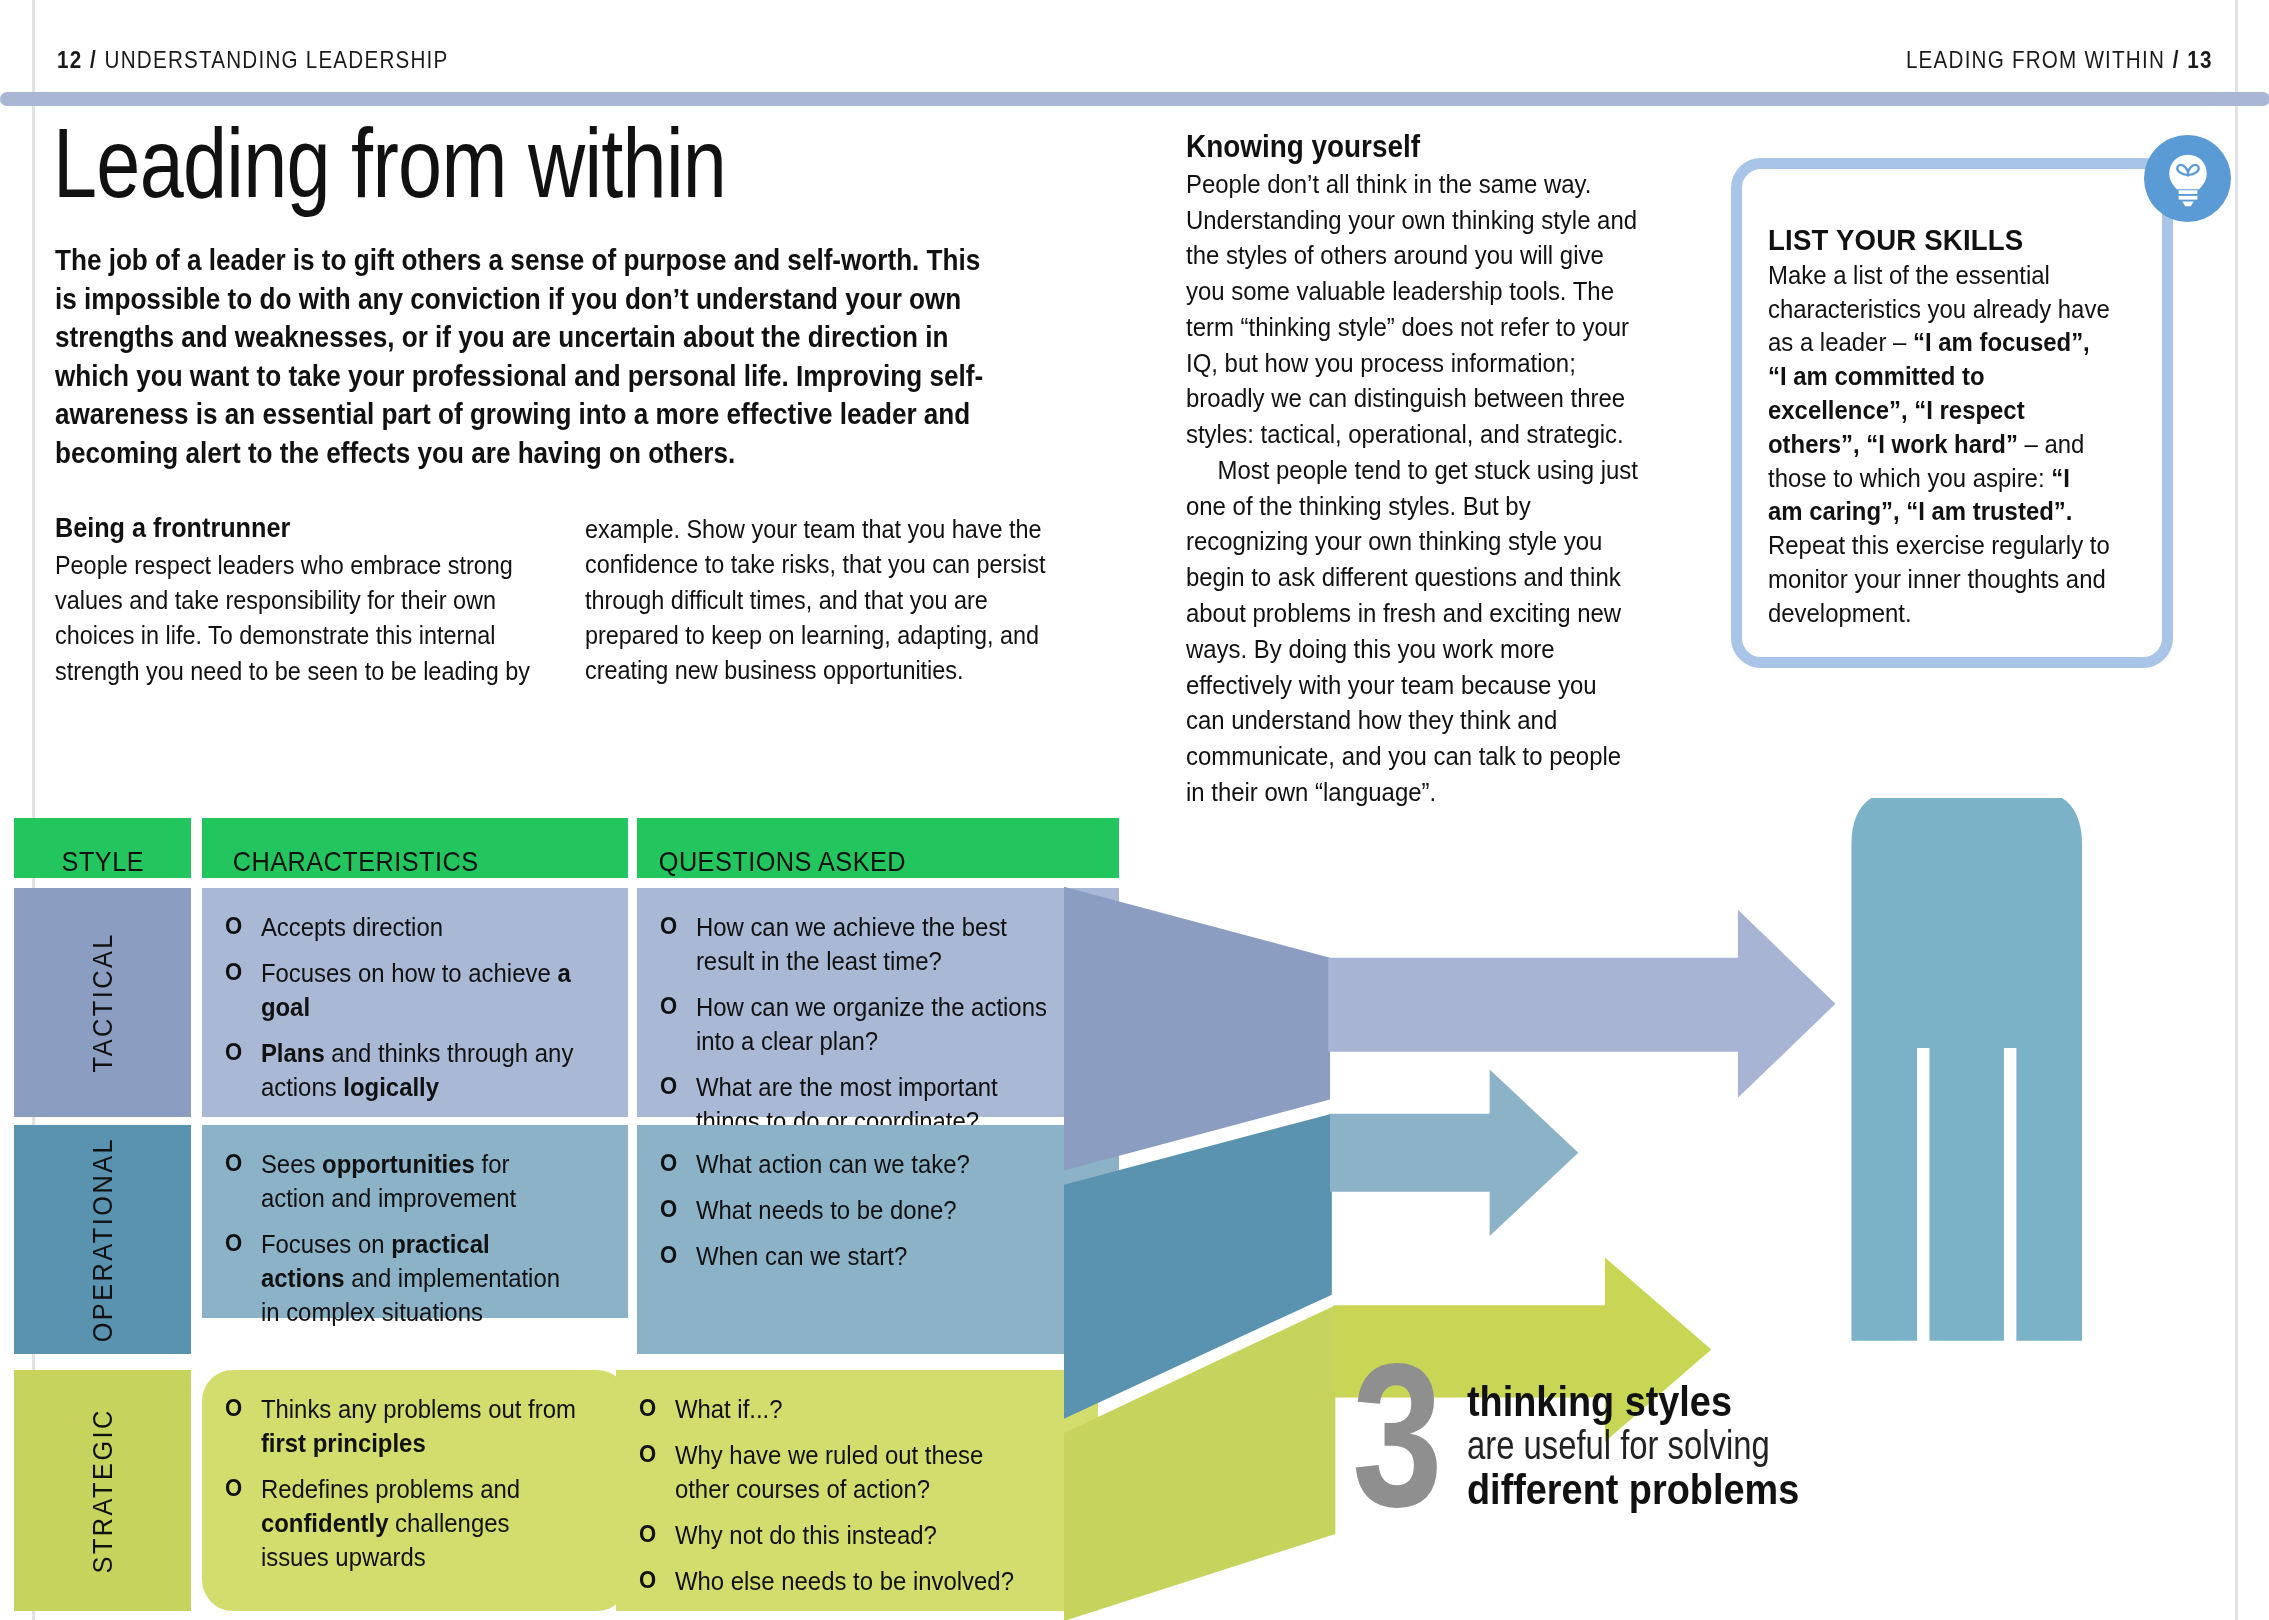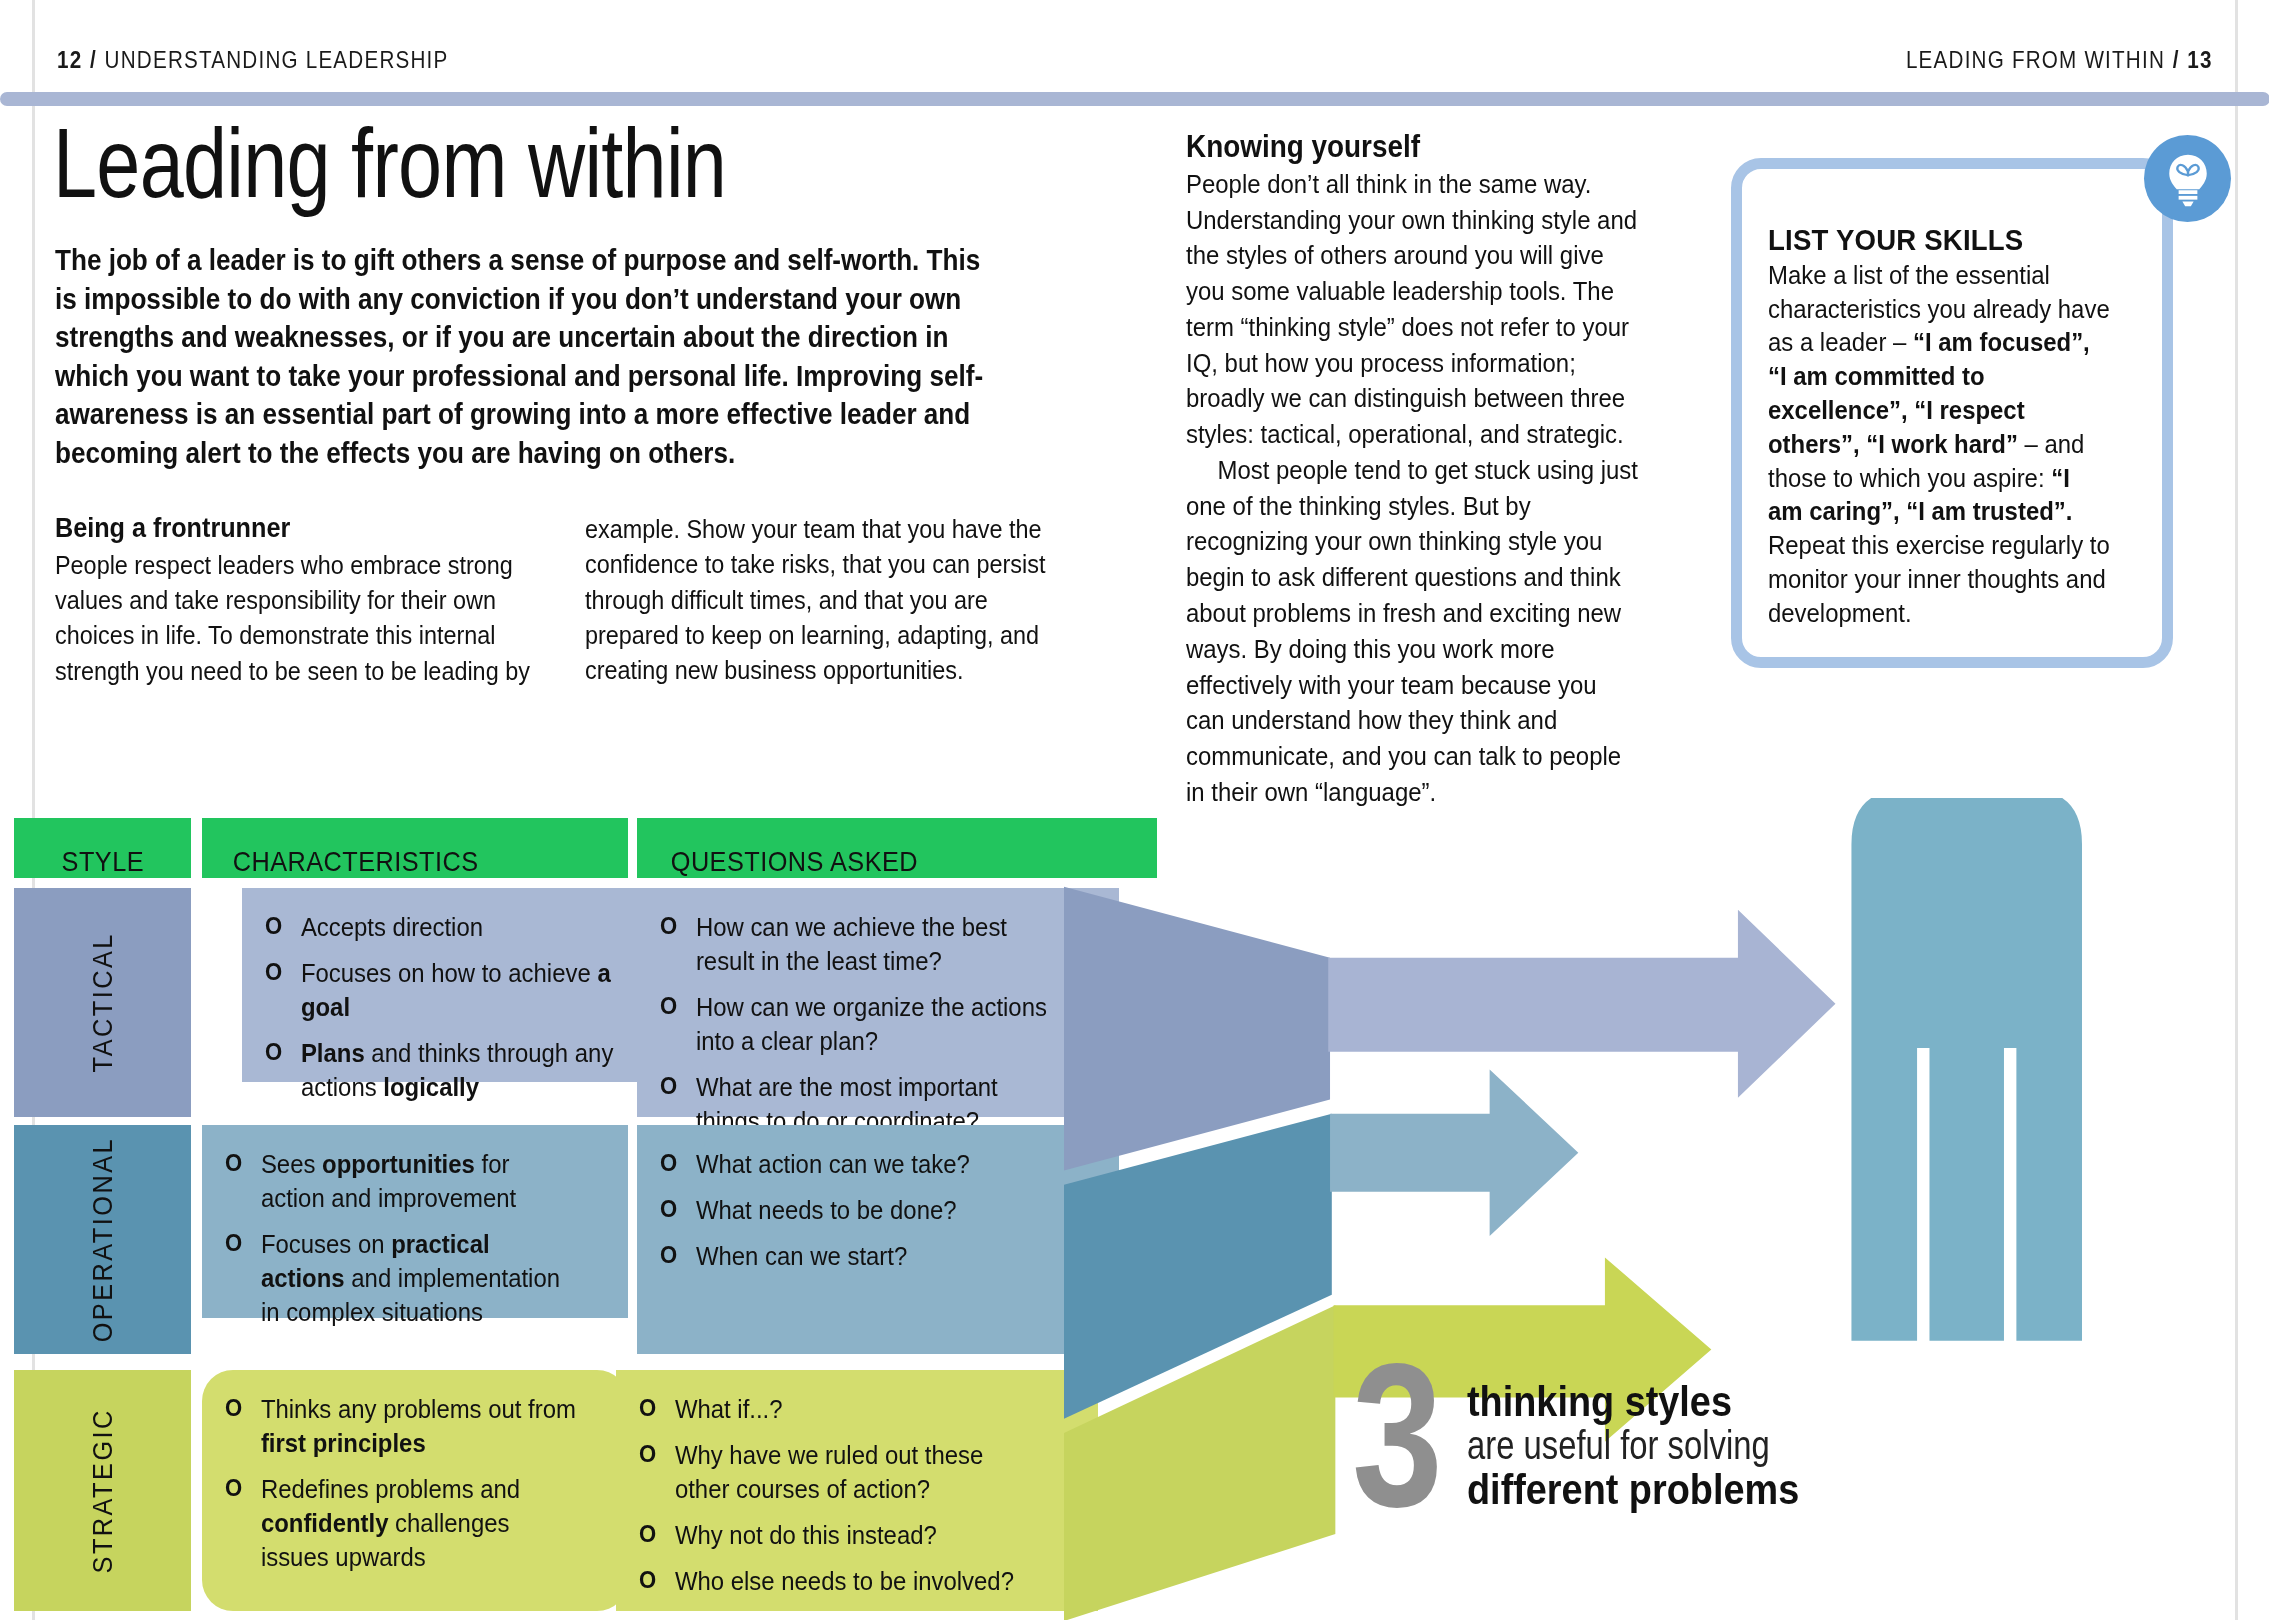--- a/index.html
+++ b/index.html
@@ -73,21 +73,21 @@
   
   .tbl-title{position:absolute;left:14px;top:747px;width:1105px;height:62px;background:#b9d17e;
              display:flex;align-items:center;padding-left:50px;box-sizing:border-box;}
   .tbl-title span{font-size:32px;font-weight:bold;color:#111;transform:scaleX(.90);}
 
   .hdrcell{position:absolute;top:818px;height:60px;background:#22c55e;
            display:flex;align-items:flex-end;box-sizing:border-box;}
   .hdrcell span{font-size:27.5px;letter-spacing:0.5px;color:#111;transform:scaleX(.92);}
   .h-style{left:14px;width:177px;justify-content:center;}
   .h-char {left:202px;width:426px;padding-left:19.5px;}
-  .h-quest{left:637px;width:520px;padding-left:23px;}
+  .h-quest{left:637px;width:482px;padding-left:11px;}
 
   .stylecell{position:absolute;left:14px;width:177px;display:flex;align-items:center;
              justify-content:center;}
   .stylecell span{font-size:27.5px;letter-spacing:2.7px;color:#111;font-weight:400;
                   writing-mode:vertical-rl;transform:rotate(180deg) scaleY(.92);}
   .cell{position:absolute;box-sizing:border-box;padding:23px 21px 16px 23px;}
   .cell ul{margin:0;padding:0;list-style:none;}
   .cell li{position:relative;padding-left:39px;font-size:26px;line-height:1.30;
            margin-bottom:12.4px;color:#111;transform:scaleX(.92);transform-origin:left top;}
   .cell li:before{content:"O";position:absolute;left:0;top:-0.9px;font-weight:bold;font-size:24px;}
@@ -173,21 +173,21 @@
   </div>
   <div class="hdrcell h-quest">
     <span>QUESTIONS ASKED</span>
   </div>
 
   <div id="rows">
       <div class="r-tac">
         <div class="stylecell" style="top: 888px; height: 229px;">
           <span>TACTICAL</span>
         </div>
-        <div class="cell" style="left: 202px; width: 426px; top: 888px; height: 194px; position: absolute; margin-left: 40px;">
+        <div class="cell" style="left: 202px; width: 426px; top: 888px; height: 229px; position: absolute;">
           <ul>
             <li>Accepts direction</li>
             <li>Focuses on how to achieve <b>a goal</b></li>
             <li><b>Plans</b> and thinks through any actions <b>logically</b></li>
           </ul>
         </div>
         <div class="cell" style="left: 637px; width: 482px; top: 888px; height: 229px; position: absolute;">
           <ul>
             <li>How can we achieve the best result in the least time?</li>
             <li>How can we organize the actions into a clear plan?</li>

